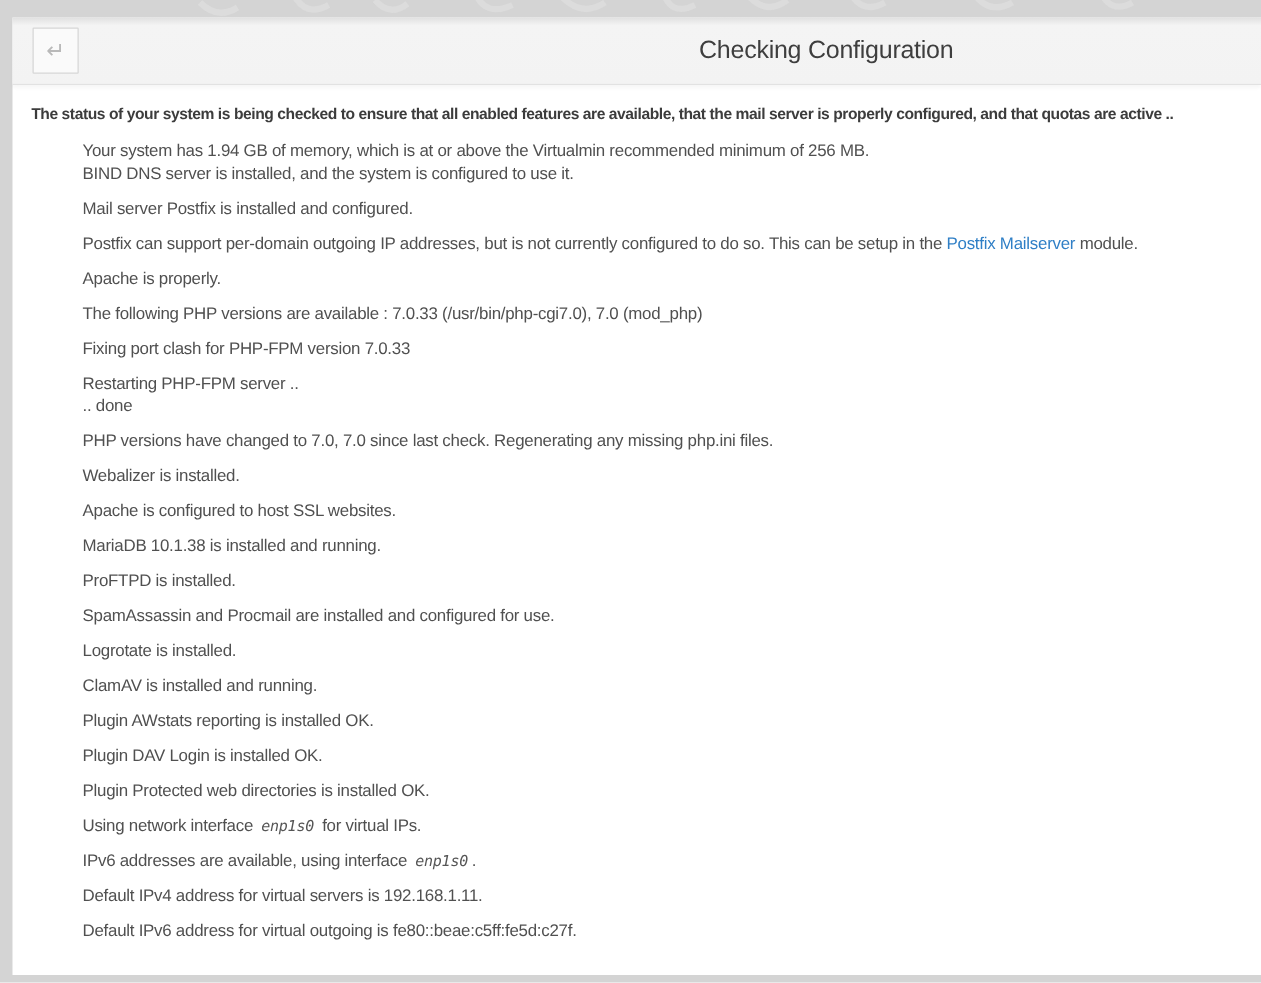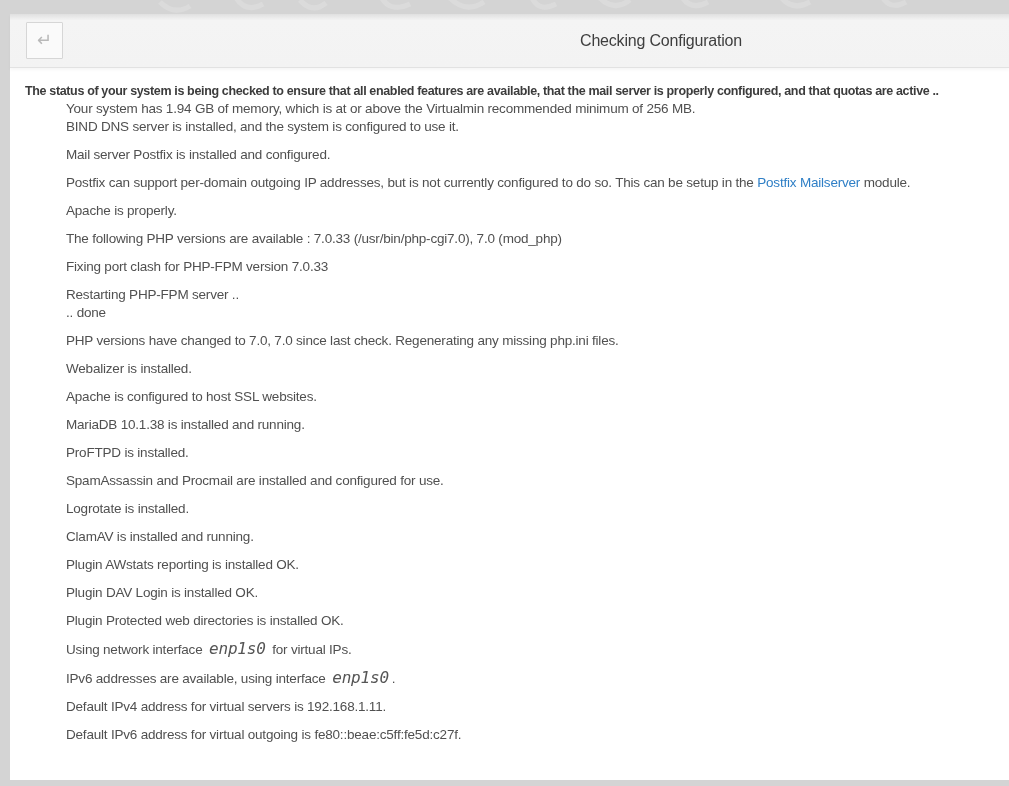--- a/index.html
+++ b/index.html
@@ -24,40 +24,40 @@
     box-shadow:0 2px 3px rgba(0,0,0,0.04);
   }
   .back-button {
     position:absolute; left:16px; top:8px; width:37px; height:37px;
     background:#fafafa; border:1px solid #d6d6d6; border-radius:1px;
     color:#b9b9b9; font-size:18px; line-height:35px; text-align:center;
     cursor:pointer; user-select:none;
   }
   .page-title {
     position:absolute; left:651px; top:50%; transform:translate(-50%,-50%);
-    font-size:16px; font-weight:500; color:#3e3e3e; letter-spacing:-0.2px;
+    font-size:20px; font-weight:500; color:#3e3e3e; letter-spacing:-0.2px;
     white-space:nowrap;
   }
   .content { padding:14px 32px 0 15px; }
   .intro {
     font-size:12.5px; font-weight:bold; color:#3c3c3c;
     letter-spacing:-0.35px; line-height:18px;
     white-space:nowrap; overflow:hidden;
   }
-  .lines { margin-left:41px; }
+  .lines { margin-left:41px;margin-top:12px; }
   .para { margin-top:10px; }
   .para:first-child { margin-top:0; }
   .line {
     font-size:13.5px; color:#505050; letter-spacing:-0.2px;
     line-height:18px; white-space:nowrap;
   }
   .seg-link { color:#2f7fc6; text-decoration:none; cursor:pointer; }
   .seg-code {
     font-family:"DejaVu Sans Mono", monospace; font-style:italic;
-    font-size:16px; color:#555555; padding:0 3px;
+    font-size:12px; color:#555555; padding:0 3px;
   }
 </style>
 </head>
 <body>
 
 <div class="bg-glyphs">
   <svg width="1009" height="14" viewBox="0 0 1009 14">
     <g fill="none" stroke="#e0e0e0" stroke-width="5" opacity="0.65">
       <path d="M160 2 q14 14 30 4"></path>
       <path d="M235 -4 q10 18 28 8"></path>

